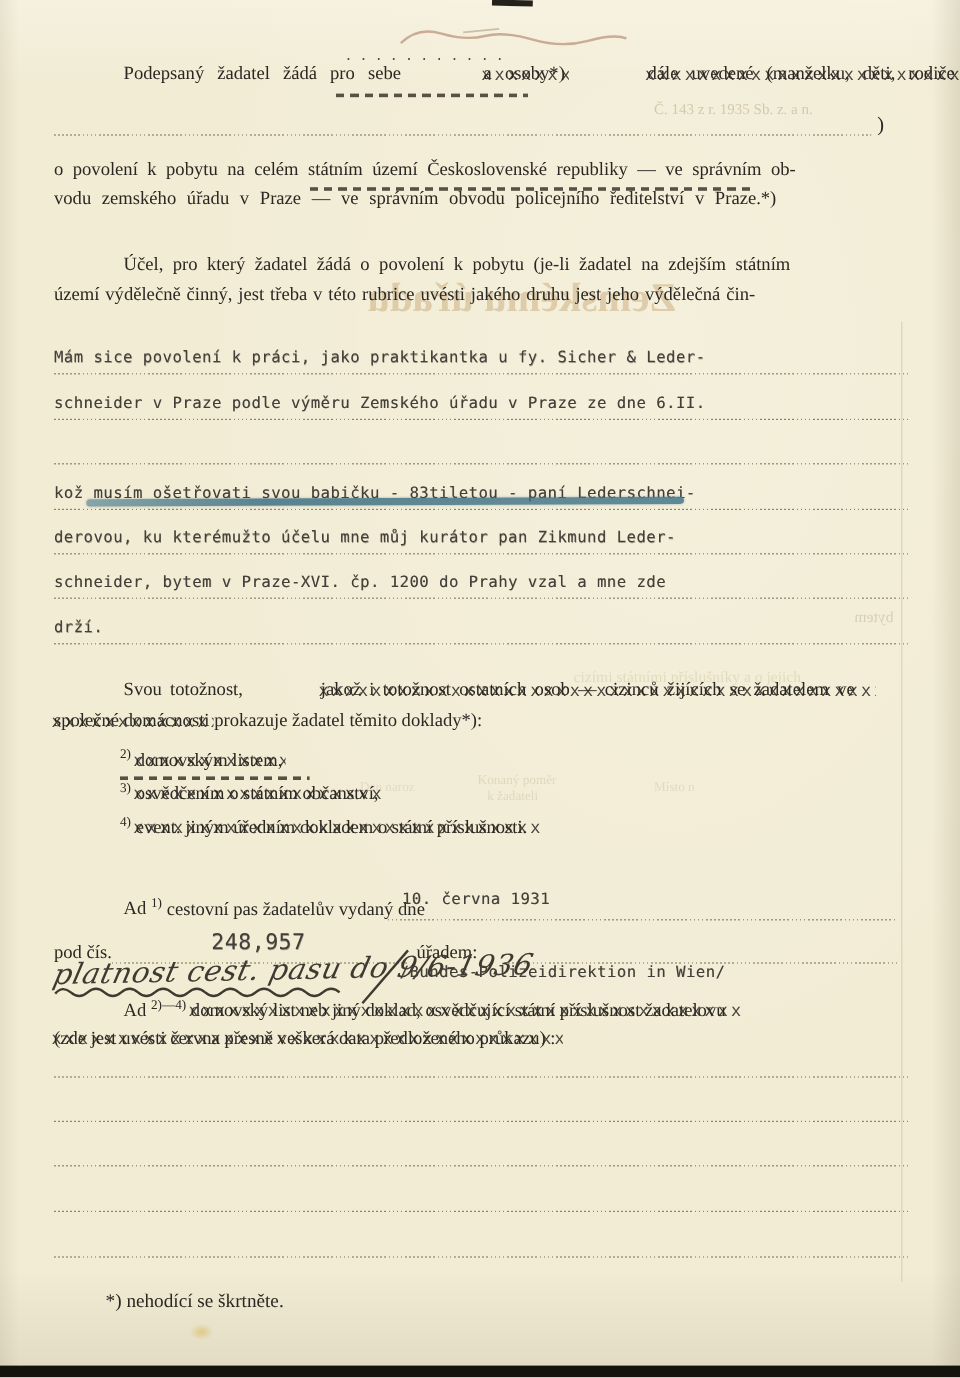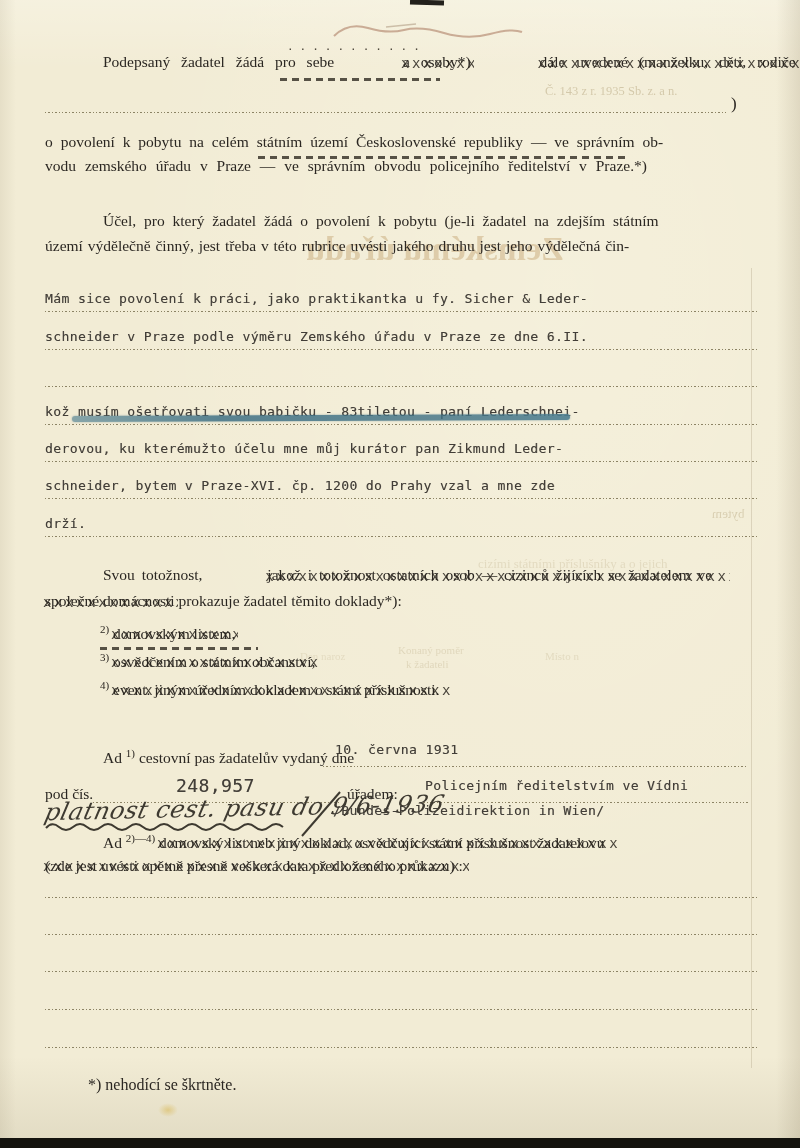--- a/index.html
+++ b/index.html
@@ -170,38 +170,37 @@
     <span class="sup">1)</span>
     <span>cestovní pas žadatelův vydaný dne</span>
   </div>
   <div class="abs typed" style="left:335px; top:742px;">10. června 1931</div>
   <div class="dotline" style="left:323px; top:766px; width:424px;"></div>
 
   <div class="abs print" style="left:45px; top:782px;">pod čís.</div>
   <div class="abs typed" style="left:132px; top:775px; font-size:18px;margin-left:44px;">248,957</div>
   <div class="dotline" style="left:93px; top:802px; width:247px;"></div>
   <div class="abs print" style="left:347px; top:782px;">úřadem:</div>
-  <div class="abs typed" style="left:425px; top:778px;">Policejním ředitelstvím ve Vídni</div>
   <div class="dotline" style="left:420px; top:802px; width:330px;"></div>
 
   <div class="abs hand" style="left:46px; top:794px;">platnost cest. pasu do 9/6-1936</div>
   <svg class="abs" style="left:40px; top:788px;" width="320" height="52" viewBox="0 0 320 52">
     <path d="M6,40 q6,-7 13,-1 t14,0 t14,0 t14,0 t14,0 t14,0 t14,0 t14,0 t14,0 t14,0 t14,0 t14,0 t14,0 t14,0 t14,0 t14,0 t14,0" fill="none" stroke="#3e3a31" stroke-width="2"></path>
     <path d="M262,48 L300,4" fill="none" stroke="#3e3a31" stroke-width="2"></path>
   </svg>
   <div class="abs typed" style="left:333px; top:803px;">/Bundes-Polizeidirektion in Wien/</div>
 
   <div class="abs print" style="left:45px; top:827px; width:740px; line-height:23px;">
     <div style="white-space:nowrap;">
       <span style="margin-left:58px;">Ad</span>
       <span class="sup">2)—4)</span>
       <span class="xstrike">domovský list neb jiný doklad, osvědčující státní příslušnost žadatelovu</span>
     </div>
     <div style="white-space:nowrap;">
-      <span class="xstrike">(zde jest uvésti opětně přesně veškerá data předloženého průkazu)</span>
+      <span class="xstrike">(zde jest uvésti června přesně veškerá data předloženého průkazu)</span>
       <span>:</span>
     </div>
   </div>
 
   <div class="dotline" style="left:45px; top:897px; width:713px;"></div>
   <div class="dotline" style="left:45px; top:934px; width:713px;"></div>
   <div class="dotline" style="left:45px; top:971px; width:713px;"></div>
   <div class="dotline" style="left:45px; top:1009px; width:713px;"></div>
   <div class="dotline" style="left:45px; top:1047px; width:713px;"></div>
 

